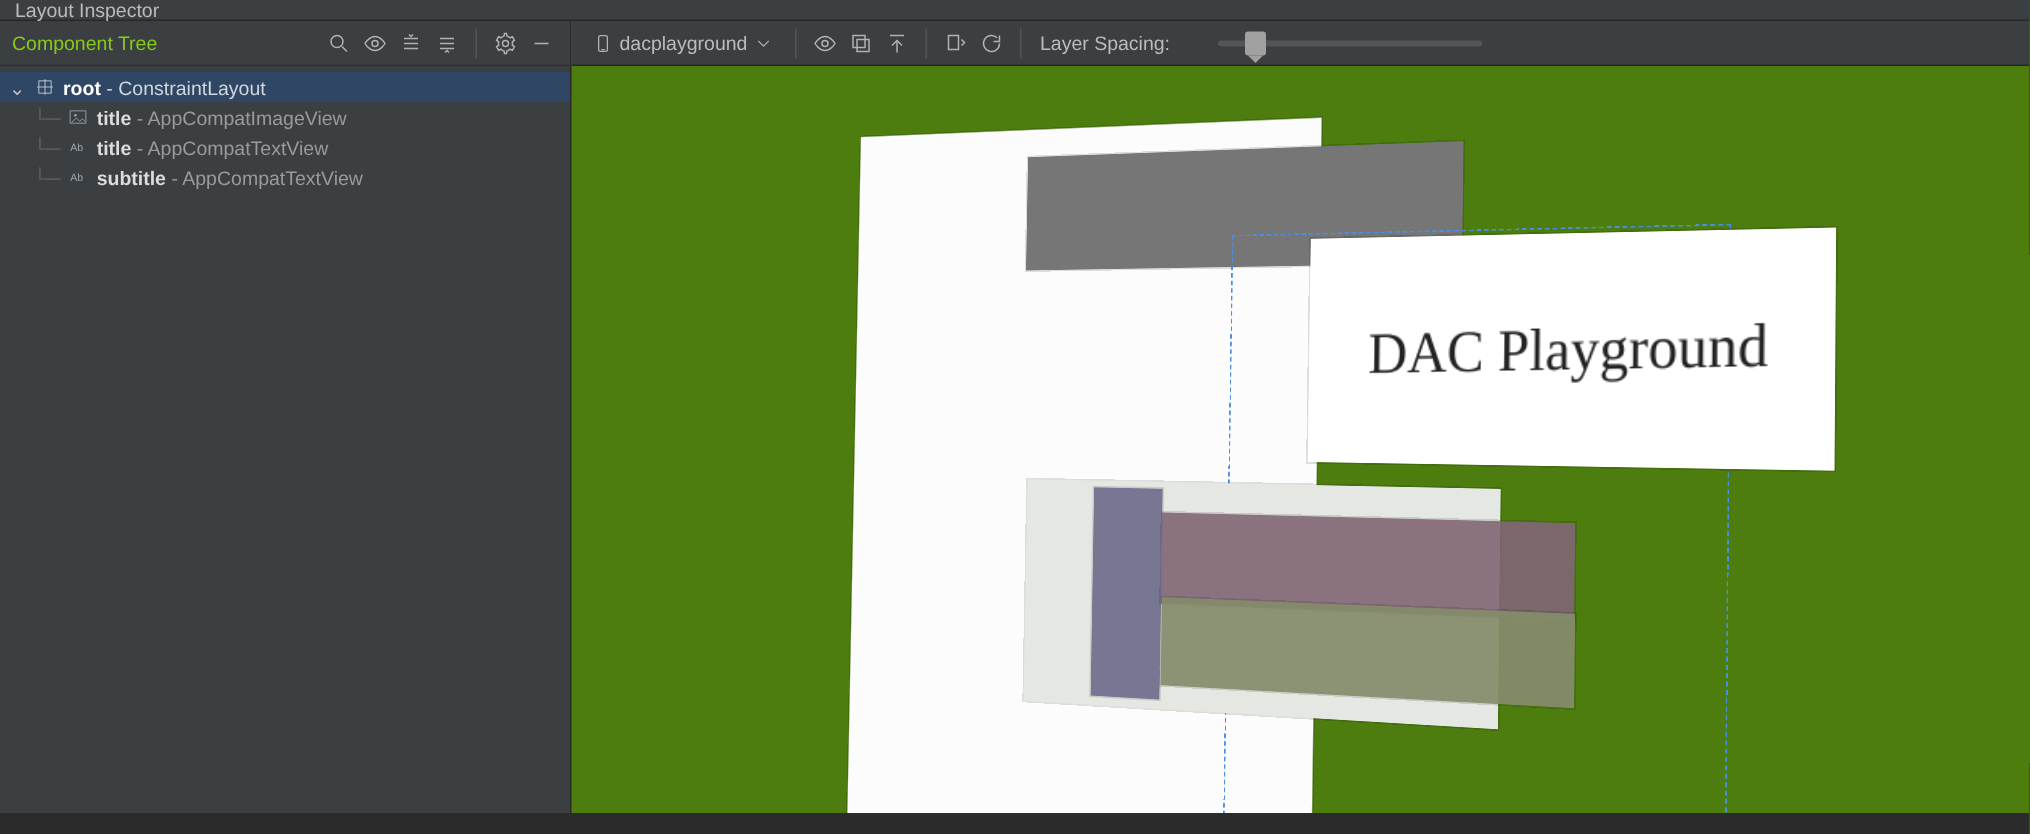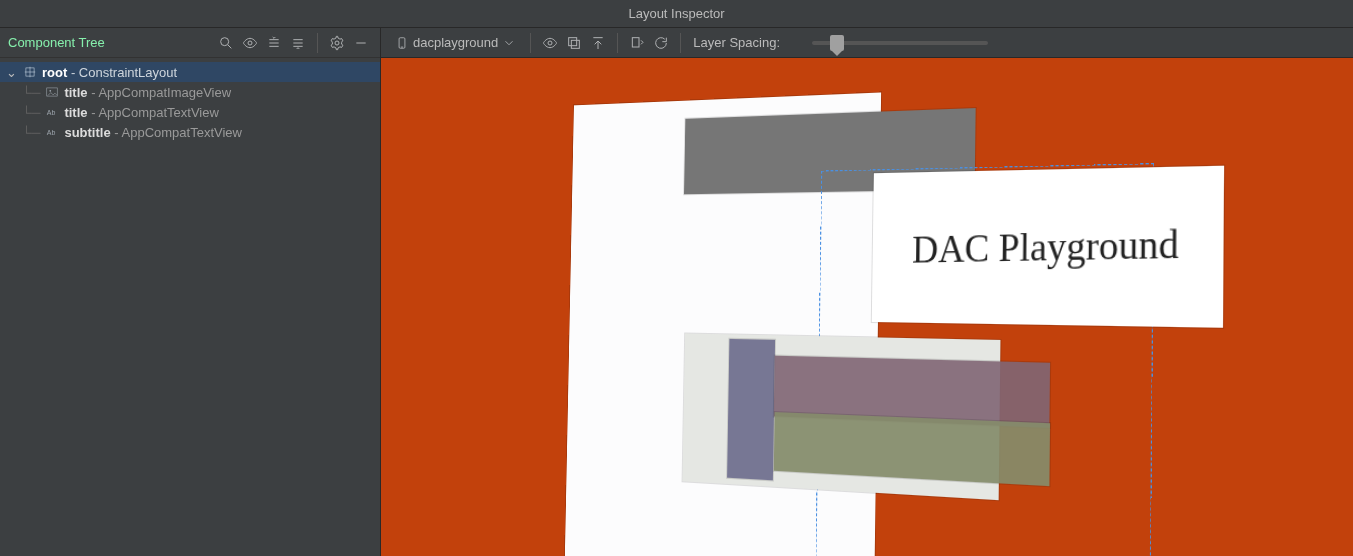--- a/index.html
+++ b/index.html
@@ -6,44 +6,43 @@
 body {
   width: 1353px;
   height: 556px;
   background: #2b2b2b;
   font-family: -apple-system, BlinkMacSystemFont, "Segoe UI", sans-serif;
   color: #bbbbbb;
   overflow: hidden;
   font-size: 13px;
 }
 .title-bar {
-  height: 28px;
+  height: 14px;
   background: #3c3f41;
   border-bottom: 1px solid #282828;
   display: flex;
   align-items: center;
   padding: 0 10px;
-  justify-content: center;
 }
 .title-bar-text { color: #bbbbbb; }
 .main-area { display: flex; height: calc(100% - 28px); }
 .sidebar {
   width: 381px;
   background: #3c3f41;
   border-right: 1px solid #282828;
   display:flex; flex-direction:column;
 }
 .sidebar-header {
   height: 30px;
   display: flex;
   align-items: center;
   padding: 0 8px;
   border-bottom: 1px solid #323232;
 }
-.sidebar-header-title { flex: 1; color: #86efac; }
+.sidebar-header-title { flex: 1; color: #84cc16; }
 .icon-row { display: flex; align-items: center; gap: 2px; }
 .icon-sep { width:1px; height:20px; background:#555; margin: 0 6px; }
 .icon-btn {
   width: 22px; height: 22px;
   display: flex; align-items: center; justify-content: center;
   color: #afb1b3; cursor: pointer; border-radius:3px;
 }
 .icon-btn svg { width:16px; height:16px; stroke:#afb1b3; fill:none; stroke-width:1.5; }
 
 .tree { padding: 4px 0; font-size:13px; }
@@ -54,21 +53,21 @@
 .tree-indent { display:inline-block; }
 .tree-guide { color:#606060; }
 .tree-icon { width:16px; height:16px; display:inline-flex; align-items:center; justify-content:center; }
 .tree-icon svg{ width:14px; height:14px; }
 .tree-label b { font-weight:600; color:#dcdcdc;margin-top:39px; }
 .tree-row.selected .tree-label b { color:#fff; }
 .tree-label span.type { color:#9a9a9a; }
 .tree-row.selected .tree-label span.type { color:#cfd6dd; }
 .chev { width:12px; color:#bbbbbb; }
 
-.canvas-pane { flex:1; background:#c2410c; position:relative; overflow:hidden; }
+.canvas-pane { flex:1; background:#4d7c0f; position:relative; overflow:hidden; }
 .top-toolbar {
   height:30px; background:#3c3f41; border-bottom:1px solid #282828;
   display:flex; align-items:center; padding:0 8px; gap:2px;
 }
 .dropdown {
   display:flex; align-items:center; gap:4px; padding:0 6px; height:22px;
   cursor:pointer; color:#bbbbbb;
 }
 .dropdown svg{ width:14px; height:14px; stroke:#afb1b3; fill:none; stroke-width:1.5;}
 .toolbar-sep { width:1px; height:20px; background:#555; margin:0 6px; }

